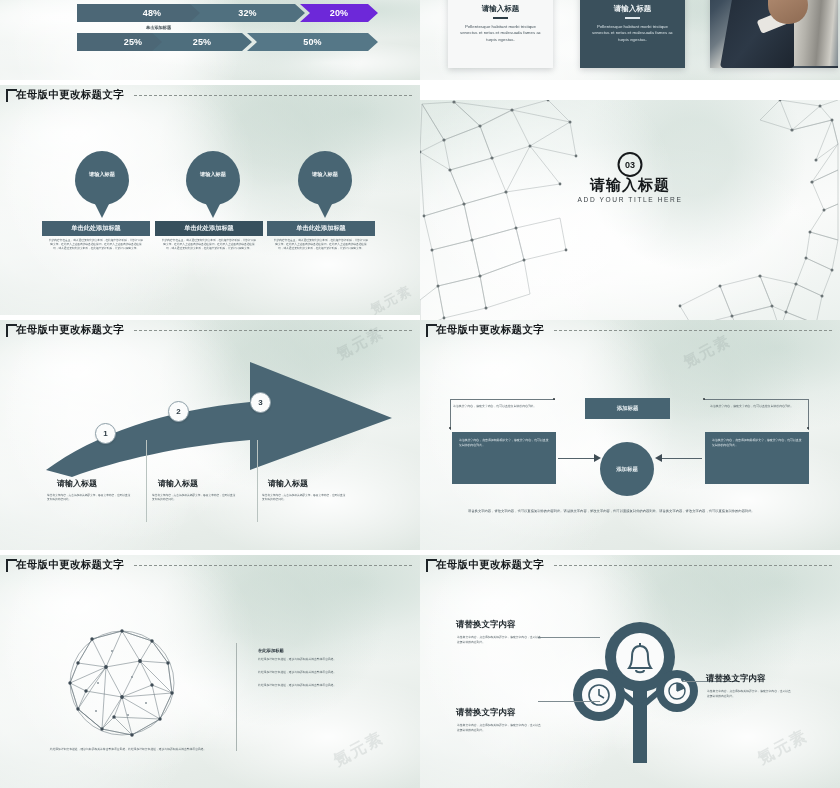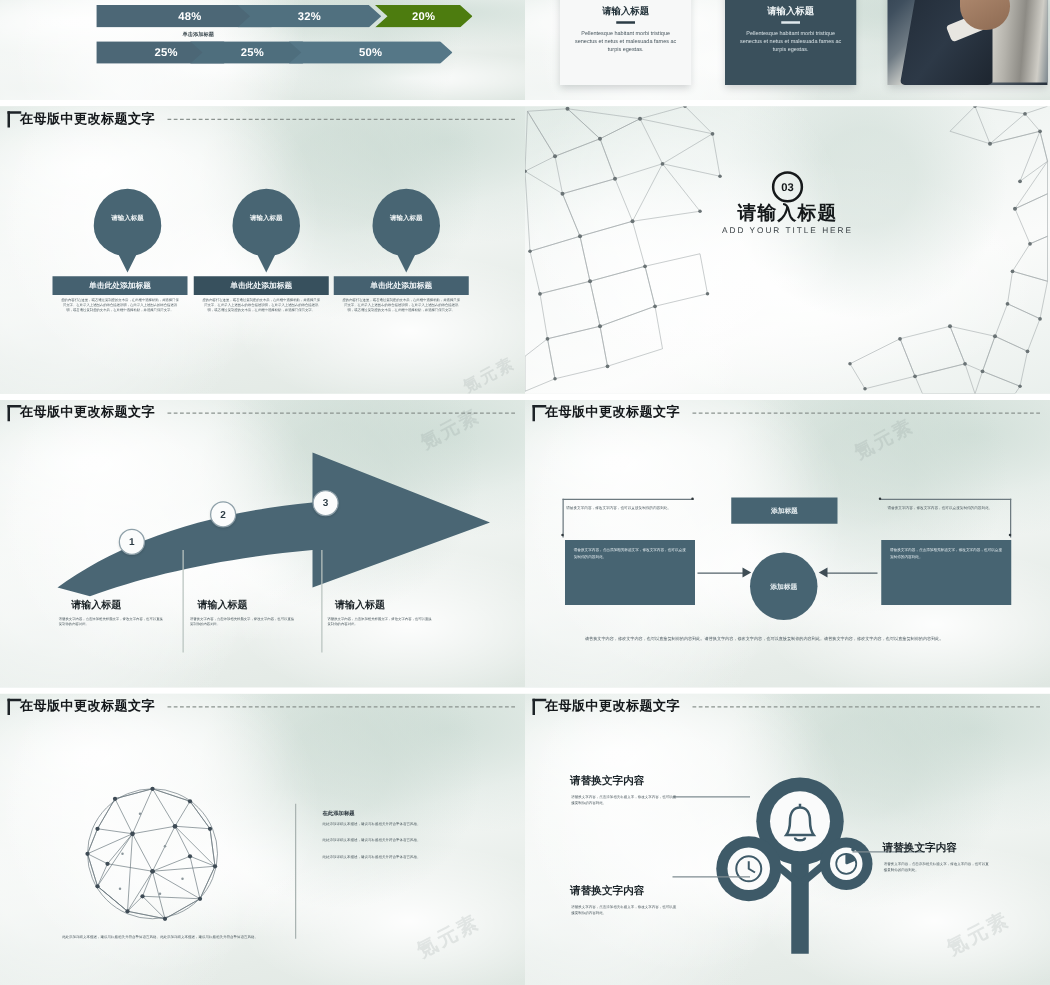--- a/index.html
+++ b/index.html
@@ -83,21 +83,21 @@
   .pin:after{content:"";position:absolute;left:50%;bottom:-13px;margin-left:-9px;
              border-left:9px solid transparent;border-right:9px solid transparent;
              border-top:18px solid #486573;}
   .pin span{position:absolute;left:0;right:0;top:20px;text-align:center;color:#f2f6f7;
             font-size:5.2px;font-weight:700;}
   .pinbar{position:absolute;height:15px;display:flex;align-items:center;justify-content:center;
           color:#eef3f6;font-size:6.2px;font-weight:700;}
   .pintext{position:absolute;width:96px;font-size:2.7px;line-height:4.1px;color:#4b585e;text-align:center;}
 
   
-  #s4{left:420px;top:85px;width:420px;height:230px;}
+  #s4{left:420px;top:100px;width:420px;height:230px;}
   .num-circle{position:absolute;left:50%;top:52px;transform:translateX(-50%);
               width:21px;height:21px;border:2px solid #16191b;border-radius:50%;
               display:flex;align-items:center;justify-content:center;
               font-size:9px;font-weight:700;color:#15191b;}
   .big-cn{position:absolute;left:0;right:0;top:76px;text-align:center;font-size:15px;font-weight:700;
           color:#14181a;letter-spacing:1px;font-family:"DejaVu Sans","Liberation Sans",sans-serif;}
   .sub-en{position:absolute;left:0;right:0;top:96px;text-align:center;font-size:6.6px;
           letter-spacing:1.6px;color:#3c4347;font-weight:500;}
 
   
@@ -151,35 +151,35 @@
   <div class="slide" id="s1">
     <div class="bg"></div>
 
     <div class="chev-row" style="left:45px;top:4px;width:330px;">
       <div class="chev c1" style="left:0;width:150px;">
           <span>48%</span>
         </div>
       <div class="chev cm" style="left:145px;width:115px;background:#50707f;">
           <span>32%</span>
         </div>
-      <div class="chev cm" style="left:255px;width:78px;background:#4d7c0f;">
+      <div class="chev cm" style="left:255px;width:78px;background:#6d28d9;">
           <span>20%</span>
         </div>
     </div>
 
     <div class="chev-cap" style="left:146px;top:25px;">单击添加标题</div>
 
     <div class="chev-row" style="left:45px;top:33px;width:330px;">
       <div class="chev c1" style="left:0;width:112px;">
           <span>25%</span>
         </div>
       <div class="chev cm" style="left:107px;width:100px;background:#4e6e7d;">
           <span>25%</span>
         </div>
-      <div class="chev cm" style="left:186px;width:131px;background:#557787;">
+      <div class="chev cm" style="left:202px;width:131px;background:#557787;">
           <span>50%</span>
         </div>
     </div>
   </div>
 
   <div class="slide" id="s2">
     <div class="bg"></div>
 
     <div class="card lite" style="left:28px;">
       <h4>请输入标题</h4>

